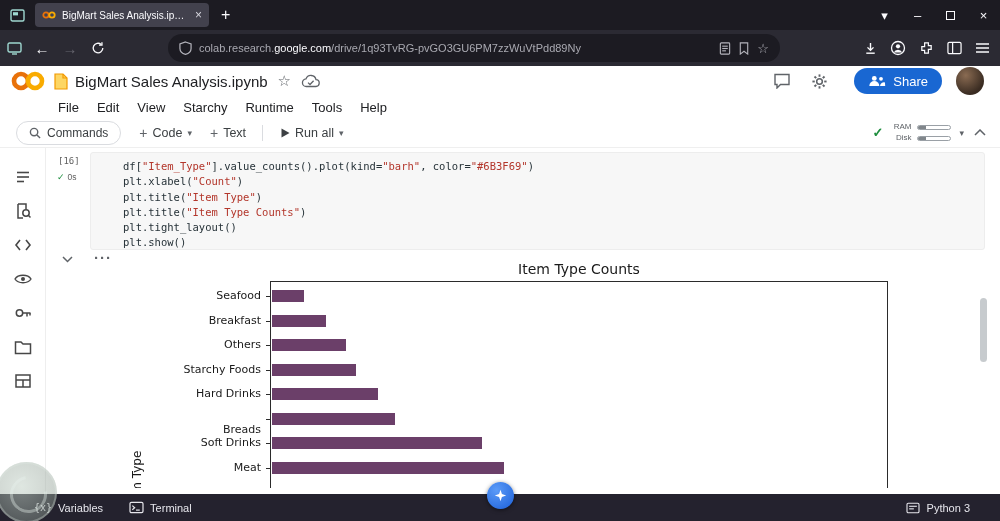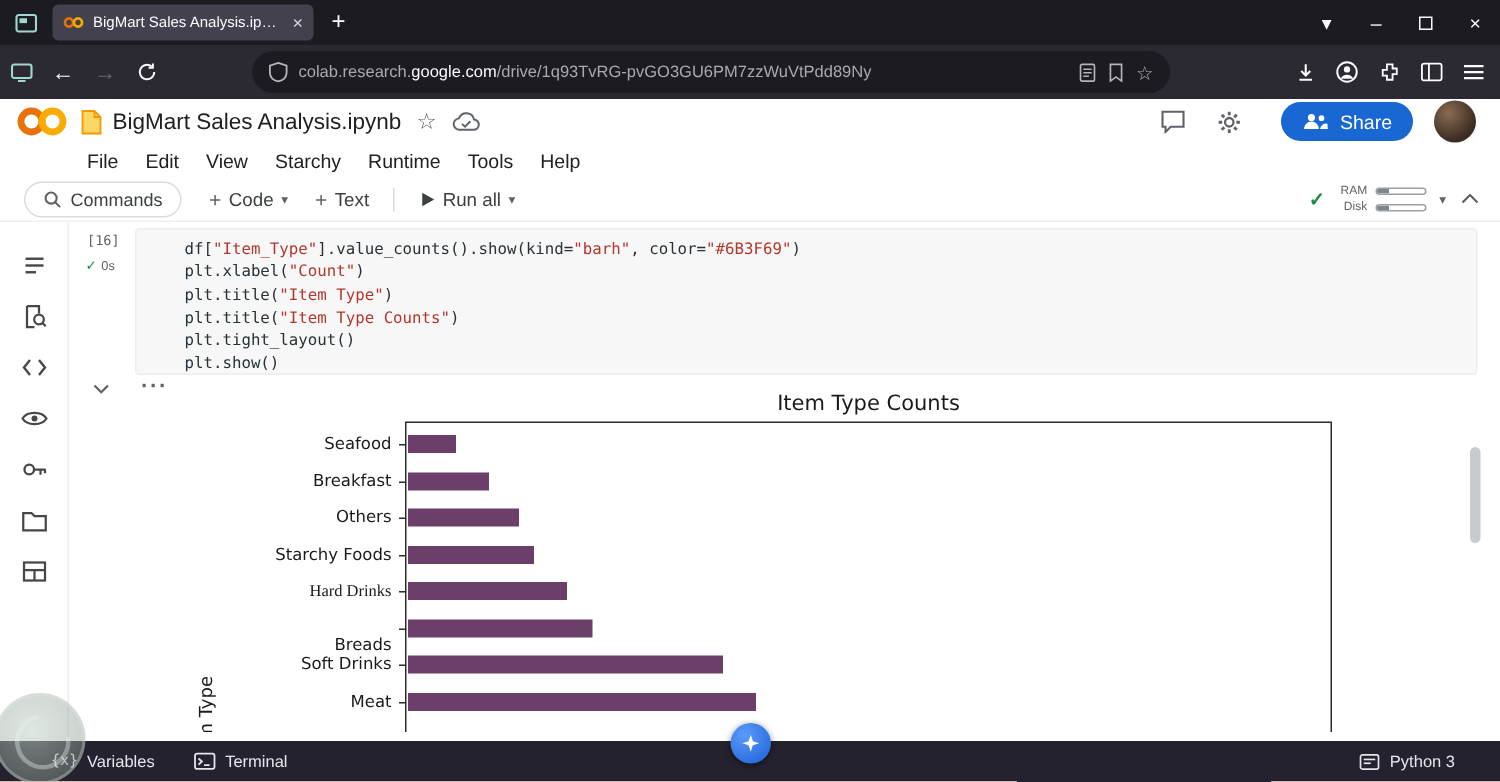--- a/index.html
+++ b/index.html
@@ -1,17 +1,17 @@
 <!DOCTYPE html>
 <html><head>
 <meta charset="utf-8">
 <style>
   *{box-sizing:border-box;margin:0;padding:0}
   body{margin:0;background:#fff;font-family:"Liberation Sans",sans-serif}
-  .screen{position:relative;width:1000px;height:521px;overflow:hidden;background:#c2410c}
+  .screen{position:relative;width:1000px;height:521px;overflow:hidden;background:#fca5a5}
 
   
   .titlebar{position:absolute;left:0;top:0;width:100%;height:30px;background:#1c1b22;display:flex;align-items:center}
   .app-icon{margin-left:10px;flex:0 0 auto}
   .tab{margin-left:10px;width:174px;height:24px;background:#42414d;border-radius:4px;display:flex;align-items:center;padding:0 7px;gap:6px;flex:0 0 auto}
   .tab-title{flex:1;color:#fbfbfe;font-size:10px;white-space:nowrap;overflow:hidden;text-overflow:ellipsis}
   .tab-close{color:#d5d5dd;font-size:12px;line-height:1}
   .newtab{color:#fbfbfe;font-size:16px;margin-left:12px}
   .tb-spacer{flex:1}
   .win-btn{width:33px;height:30px;display:flex;align-items:center;justify-content:center;color:#fbfbfe;font-size:13px}
@@ -358,21 +358,21 @@
     <span class="exec-count">[16]</span>
     <span class="exec-time">
       <span class="exec-check">✓</span>
       <span>0s</span>
     </span>
     <span class="play-btn">
         <span class="play-tri"></span>
       </span>
     <div class="code-cell">
       <div>
-          <div class="code-line"><span class="tok-p">df[</span><span class="tok-s">"Item_Type"</span><span class="tok-p">].value_counts().show(kind=</span><span class="tok-s">"barh"</span><span class="tok-p">, color=</span><span class="tok-s">"#6B3F69"</span><span class="tok-p">)</span></div>
+          <div class="code-line"><span class="tok-p">df[</span><span class="tok-s">"Item_Type"</span><span class="tok-p">].value_counts().plot(kind=</span><span class="tok-s">"barh"</span><span class="tok-p">, color=</span><span class="tok-s">"#6B3F69"</span><span class="tok-p">)</span></div>
           <div class="code-line"><span class="tok-p">plt.xlabel(</span><span class="tok-s">"Count"</span><span class="tok-p">)</span></div>
           <div class="code-line"><span class="tok-p">plt.title(</span><span class="tok-s">"Item Type"</span><span class="tok-p">)</span></div>
           <div class="code-line"><span class="tok-p">plt.title(</span><span class="tok-s">"Item Type Counts"</span><span class="tok-p">)</span></div>
           <div class="code-line"><span class="tok-p">plt.tight_layout()</span></div>
           <div class="code-line"><span class="tok-p">plt.show()</span></div>
         </div>
     </div>
 
     <span class="out-chevron">
       <svg width="11" height="7" viewBox="0 0 11 7">
@@ -390,21 +390,21 @@
         <div class="chart-bar" style="top: 36px; width: 32px; background: rgb(107, 63, 105);"></div>
         <div class="ytick-label" style="top: 59.5px;">Breakfast</div>
         <div class="ytick-mark" style="top: 66.5px;"></div>
         <div class="chart-bar" style="top: 60.5px; width: 54px; background: rgb(107, 63, 105);"></div>
         <div class="ytick-label" style="top: 84px;">Others</div>
         <div class="ytick-mark" style="top: 91px;"></div>
         <div class="chart-bar" style="top: 85px; width: 74px; background: rgb(107, 63, 105);"></div>
         <div class="ytick-label" style="top: 108.5px;">Starchy Foods</div>
         <div class="ytick-mark" style="top: 115.5px;"></div>
         <div class="chart-bar" style="top: 109.5px; width: 84px; background: rgb(107, 63, 105);"></div>
-        <div class="ytick-label" style="top: 133px; font-family: Liberation Serif, serif;">Hard Drinks</div>
+        <div class="ytick-label" style="top: 133px;">Hard Drinks</div>
         <div class="ytick-mark" style="top: 140px;"></div>
         <div class="chart-bar" style="top: 134px; width: 106px; background: rgb(107, 63, 105);"></div>
         <div class="ytick-label" style="top: 169px;">Breads</div>
         <div class="ytick-mark" style="top: 164.5px;"></div>
         <div class="chart-bar" style="top: 158.5px; width: 123px; background: rgb(107, 63, 105);"></div>
         <div class="ytick-label" style="top: 182px;">Soft Drinks</div>
         <div class="ytick-mark" style="top: 189px;"></div>
         <div class="chart-bar" style="top: 183px; width: 210px; background: rgb(107, 63, 105);"></div>
         <div class="ytick-label" style="top: 206.5px;">Meat</div>
         <div class="ytick-mark" style="top: 213.5px;"></div>

